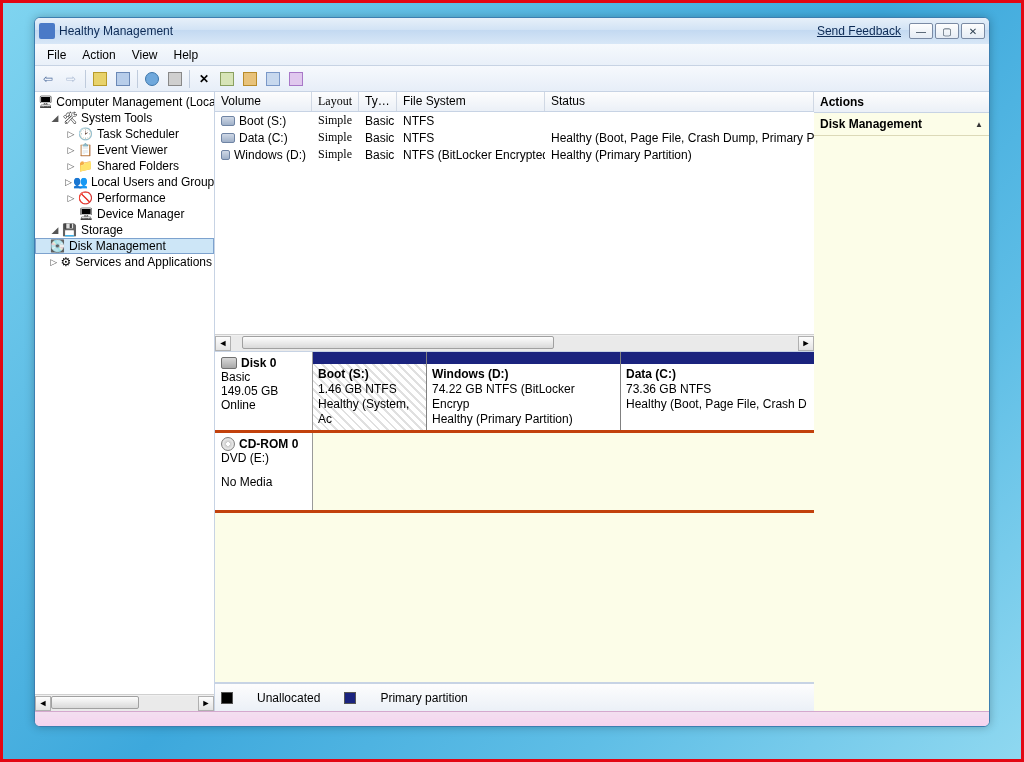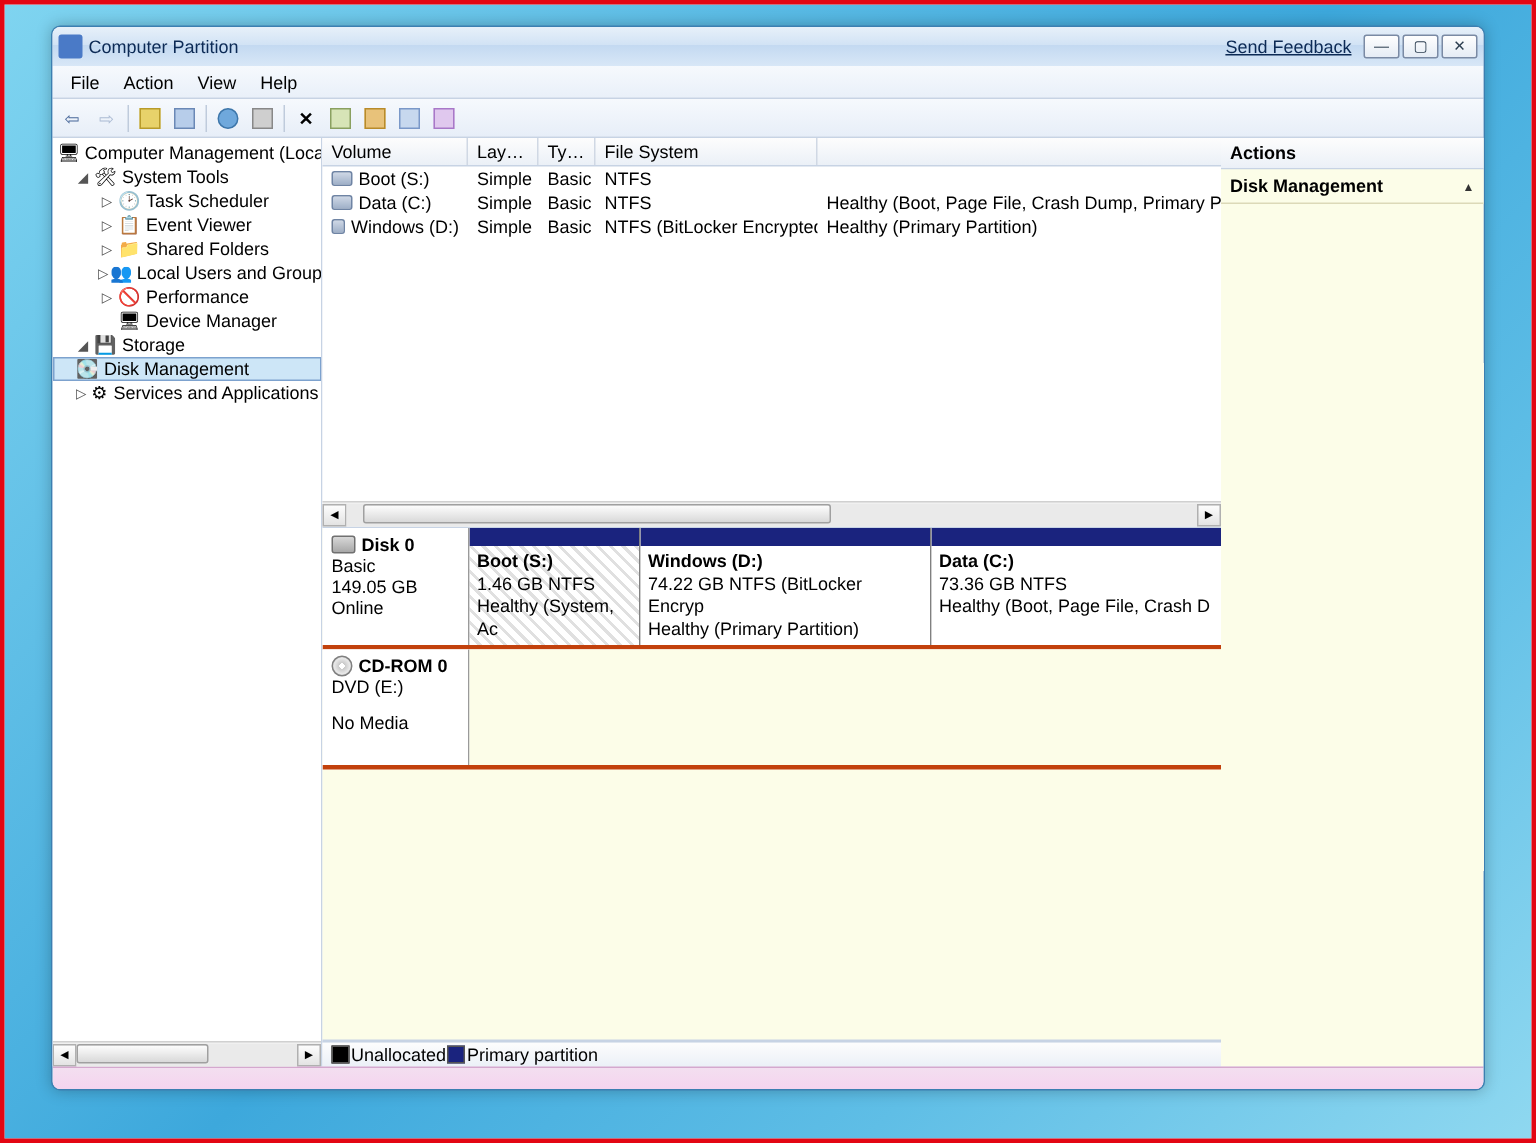--- a/index.html
+++ b/index.html
@@ -35,53 +35,53 @@
 .hscroll .track { flex:1; height:15px; background:#eaeaea; position:relative; }
 .hscroll .thumb { position:absolute; left:0; top:0; height:13px; background:linear-gradient(#fdfdfd,#d9d9d9); border:1px solid #a0a0a0; border-radius:2px; }
 .center-pane { flex:1; display:flex; flex-direction:column; min-width:0; }
 .volume-list { height:260px; background:#fff; display:flex; flex-direction:column; border-bottom:1px solid #c7d3e4; }
 .vol-head { display:flex; background:linear-gradient(#fdfdfd,#ebf0f7); border-bottom:1px solid #c7d3e4; }
 .vh-cell { padding:2px 6px; border-right:1px solid #d0d8e4; font-weight:400; cursor:pointer; overflow:hidden; text-overflow:ellipsis; white-space:nowrap; }
 .vol-body { flex:1; overflow:hidden; }
 .vol-row { display:flex; padding:1px 0; cursor:pointer; }
 .vc { padding:0 6px; overflow:hidden; text-overflow:ellipsis; white-space:nowrap; display:flex; align-items:center; }
 .drive-icon { width:14px; height:10px; margin-right:4px; background:linear-gradient(#cfd8e6,#9fb0c8); border:1px solid #6f84a4; border-radius:2px; display:inline-block; }
-.col-v { width:97px; } .col-l { width:47px; } .col-t { width:38px; } .col-f { width:148px; } .col-s { flex:1; }
+.col-v { width:97px; } .col-l { width:47px;font-family:Liberation Serif, serif; } .col-t { width:38px; } .col-f { width:148px; } .col-s { flex:1; }
 .vl-scroll { height:17px; }
 .graphical { flex:1; background:#fcfde8; border-bottom:1px solid #c7d3e4; overflow:hidden; display:flex; flex-direction:column; }
 .disk-row { display:flex; border-bottom:3px solid #c2410c; background:#fff; min-height:70px; }
 .disk-label-box { width:98px; border-right:1px solid #9a9a9a; padding:4px 6px; background:#fff; }
 .disk-name { font-weight:700; display:flex; align-items:center; gap:4px; }
 .disk-icon { width:16px; height:12px; background:linear-gradient(#d8d8d8,#a8a8a8); border:1px solid #707070; border-radius:2px; display:inline-block; }
 .cd-icon { width:14px; height:14px; border-radius:50%; background:radial-gradient(circle,#fff 20%,#c8c8c8 21%,#e8e8e8 60%,#b8b8b8 100%); border:1px solid #808080; display:inline-block; }
 .partitions { flex:1; display:flex; min-width:0; }
 .partition { border-right:1px solid #808080; display:flex; flex-direction:column; overflow:hidden; }
 .part-header { height:12px; background:#1a237e; }
 .part-body { flex:1; padding:3px 5px; background:#fff; font-size:11px; line-height:1.25; overflow:hidden; }
 .part-body.hatched { background: repeating-linear-gradient(45deg,#fff 0,#fff 4px,#e0e0e0 4px,#e0e0e0 6px); }
 .part-name { font-weight:700; }
 .graphical-fill { flex:1; }
-.legend-bar { height:17px; background:linear-gradient(#fdfdfd,#ebf0f7); border-top:1px solid #c7d3e4; display:flex; align-items:center; padding:0 6px; gap:1px; }
+.legend-bar { height:28px; background:linear-gradient(#fdfdfd,#ebf0f7); border-top:1px solid #c7d3e4; display:flex; align-items:center; padding:0 6px; gap:24px; }
 .legend-swatch { width:12px; height:12px; display:inline-block; border:1px solid #555; }
 .actions-pane { width:175px; background:#fcfde8; display:flex; flex-direction:column; }
 .actions-head { background:linear-gradient(#fdfdfd,#ebf0f7); border-bottom:1px solid #c7d3e4; padding:3px 6px; font-weight:700; }
 .action-group { border-bottom:1px solid #dcd9b8; padding:4px 6px; font-weight:700; display:flex; align-items:center; justify-content:space-between; background:#fcfde8; }
 .action-item { padding:4px 6px 4px 18px; display:flex; align-items:center; justify-content:space-between; cursor:pointer; }
 .statusbar { height:15px; background:linear-gradient(#f3dff0,#f5d4ef); border-top:1px solid #d4a8ce; }
 .tri { font-size:8px; color:#333; }
 </style>
 </head>
 <body>
 
 <div class="outer-frame">
  <div class="window">
 
   <div class="titlebar">
     <span class="title-icon"></span>
-    <span class="title-text">Computer Partition</span>
+    <span class="title-text">Healthy Management</span>
     <span class="title-spacer"></span>
     <span class="feedback-link">Send Feedback</span>
     <div class="win-btns">
       <div class="win-btn">—</div>
       <div class="win-btn">▢</div>
       <div class="win-btn">✕</div>
     </div>
   </div>
 
   <div class="menubar">
@@ -199,20 +199,21 @@
    </div>
 
    <div class="center-pane">
 
     <div class="volume-list">
       <div class="vol-head">
         <div class="vh-cell col-v">Volume</div>
         <div class="vh-cell col-l">Layout</div>
         <div class="vh-cell col-t">Type</div>
         <div class="vh-cell col-f">File System</div>
+        <div class="vh-cell col-s">Status</div>
       </div>
       <div class="vol-body">
         <div class="vol-row">
           <div class="vc col-v">
                   <span class="drive-icon"></span>
                   <span>Boot (S:)</span>
                 </div>
           <div class="vc col-l">Simple</div>
           <div class="vc col-t">Basic</div>
           <div class="vc col-f">NTFS</div>

